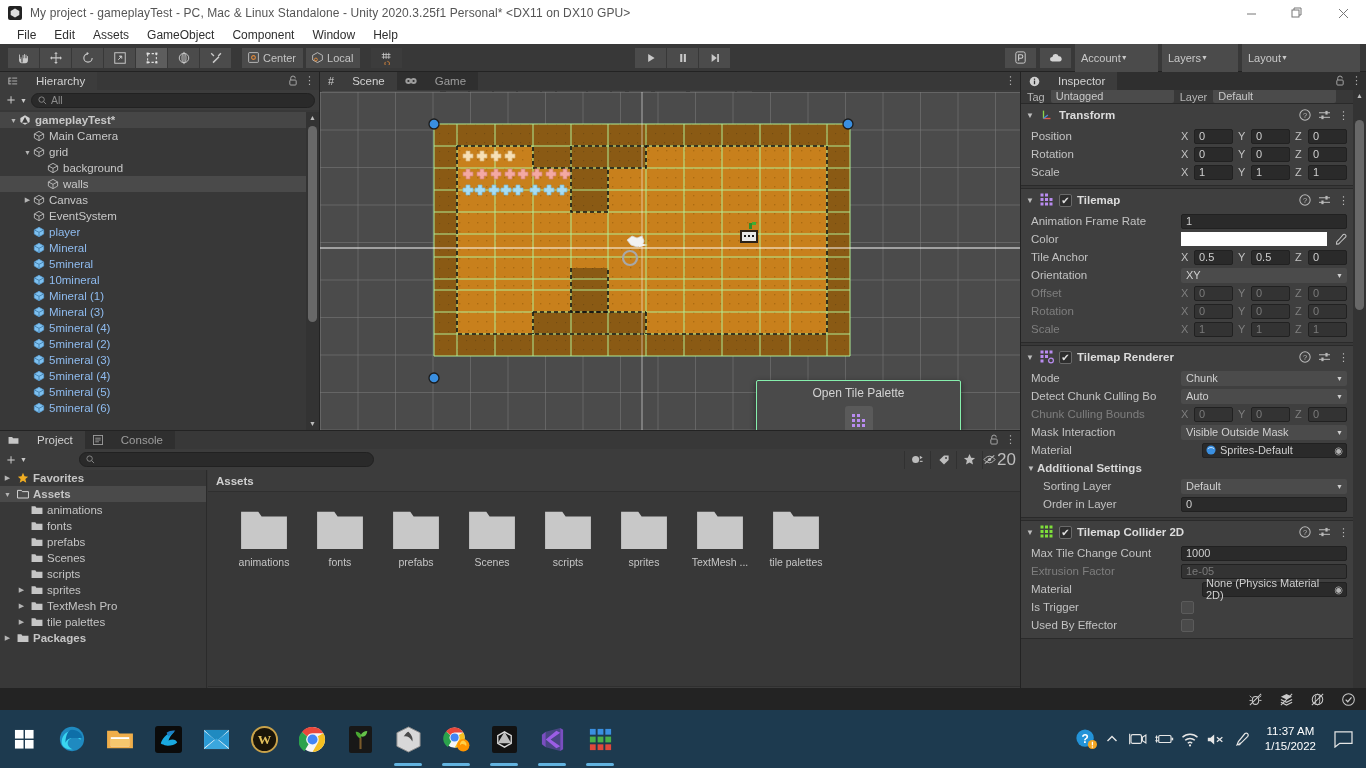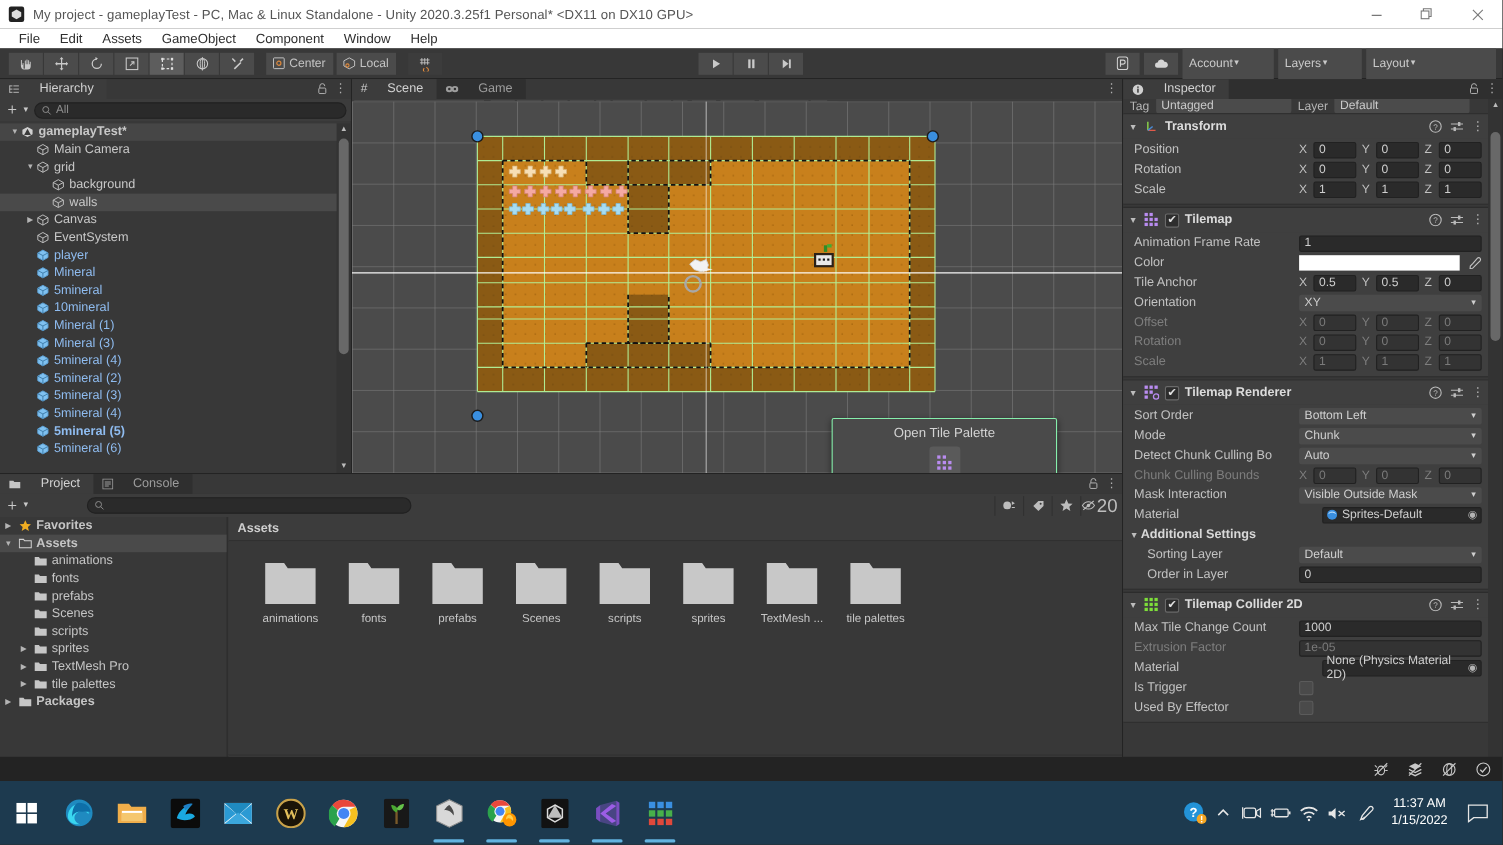--- a/index.html
+++ b/index.html
@@ -619,21 +619,21 @@
           <span class="cube">
             <svg width="12" height="12" viewBox="0 0 14 14">
               <polygon points="7,1.6 12.4,4.6 12.4,9.4 7,12.4 1.6,9.4 1.6,4.6" fill="#7fc1f0" stroke="#5ea3d8" stroke-width="1"></polygon>
               <polyline points="1.6,4.6 7,7.4 12.4,4.6" fill="none" stroke="#3e7ba8" stroke-width="1"></polyline>
               <line x1="7" y1="7.4" x2="7" y2="12.4" stroke="#3e7ba8" stroke-width="1"></line>
             </svg>
           </span>
           <span class="lbl">5mineral (4)</span>
           <span class="chev">❯</span>
         </div>
-        <div class="h-row prefab" style="padding-left: 22px; font-weight: bold;">
+        <div class="h-row prefab" style="padding-left: 22px;">
           <span class="tri"></span>
           <span class="cube">
             <svg width="12" height="12" viewBox="0 0 14 14">
               <polygon points="7,1.6 12.4,4.6 12.4,9.4 7,12.4 1.6,9.4 1.6,4.6" fill="#7fc1f0" stroke="#5ea3d8" stroke-width="1"></polygon>
               <polyline points="1.6,4.6 7,7.4 12.4,4.6" fill="none" stroke="#3e7ba8" stroke-width="1"></polyline>
               <line x1="7" y1="7.4" x2="7" y2="12.4" stroke="#3e7ba8" stroke-width="1"></line>
             </svg>
           </span>
           <span class="lbl">5mineral (5)</span>
           <span class="chev">❯</span>
@@ -1153,27 +1153,20 @@
                     <line x1="1" y1="3" x2="13" y2="3" stroke="#bababa" stroke-width="1.1"></line>
                     <line x1="1" y1="8" x2="13" y2="8" stroke="#bababa" stroke-width="1.1"></line>
                     <rect x="8" y="1" width="2.4" height="4" fill="#bababa"></rect>
                     <rect x="3.6" y="6" width="2.4" height="4" fill="#bababa"></rect>
                   </svg>
                 </span>
                 <span style="font-size:11px;color:#bababa;line-height:9px">⋮</span>
               </span>
             </div>
             <div class="comp-body">
-              <div class="row">
-                <span class="lbl">Sort Order</span>
-                <span class="drop">
-                  <span>Bottom Left</span>
-                  <span style="font-size:7px">▼</span>
-                </span>
-              </div>
               <div class="row">
                 <span class="lbl">Mode</span>
                 <span class="drop">
                   <span>Chunk</span>
                   <span style="font-size:7px">▼</span>
                 </span>
               </div>
               <div class="row">
                 <span class="lbl">Detect Chunk Culling Bo</span>
                 <span class="drop">

